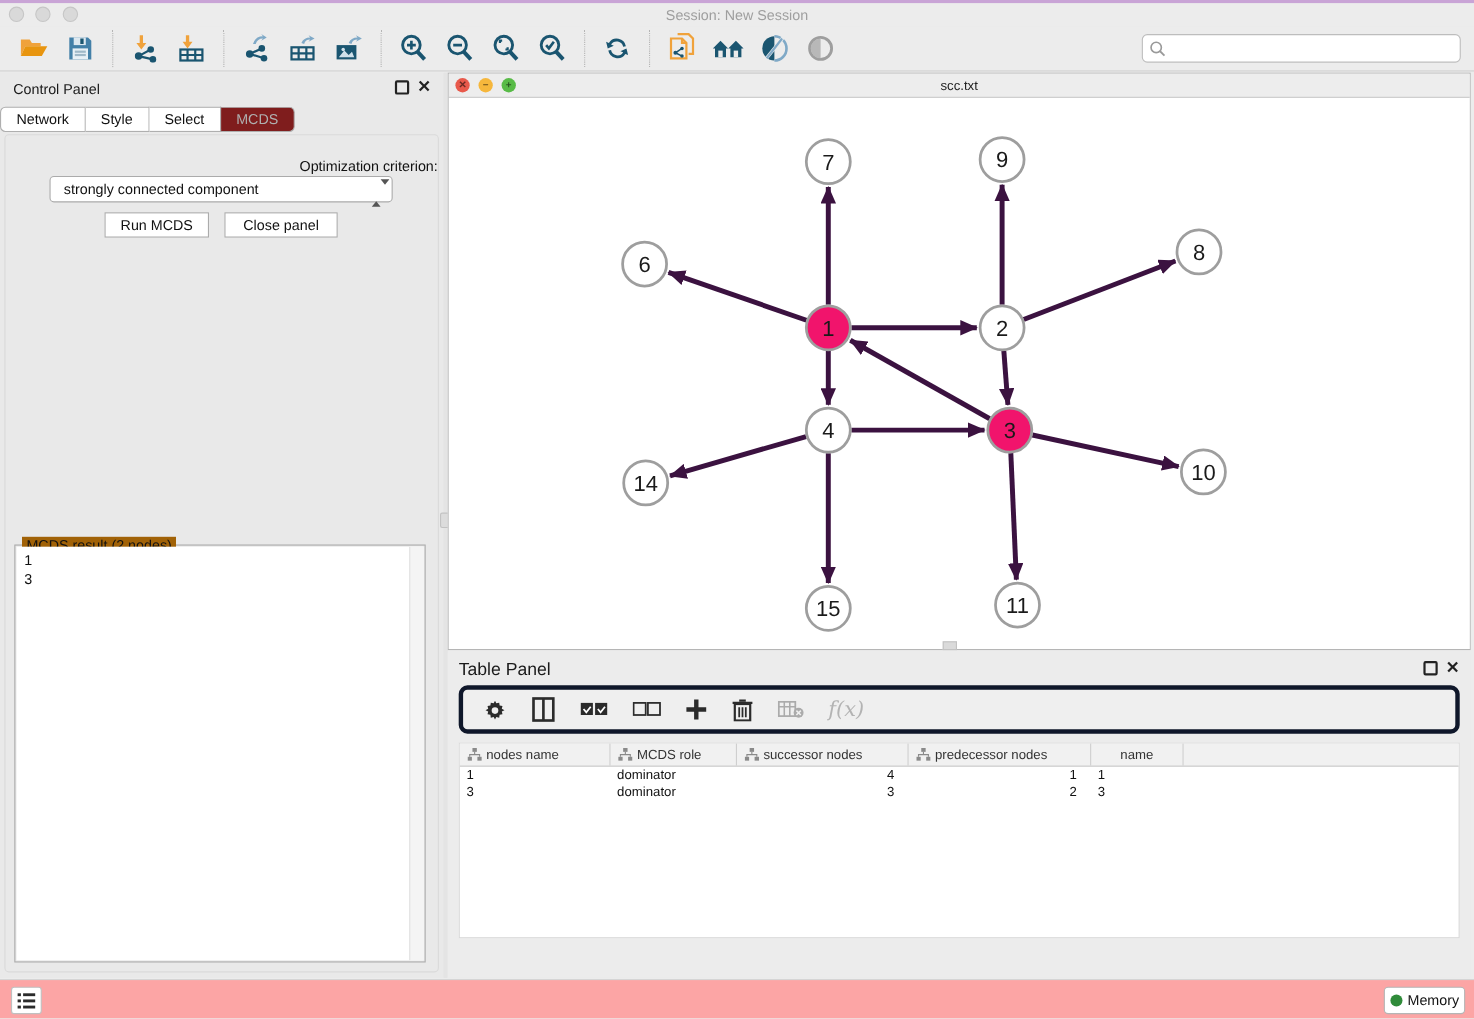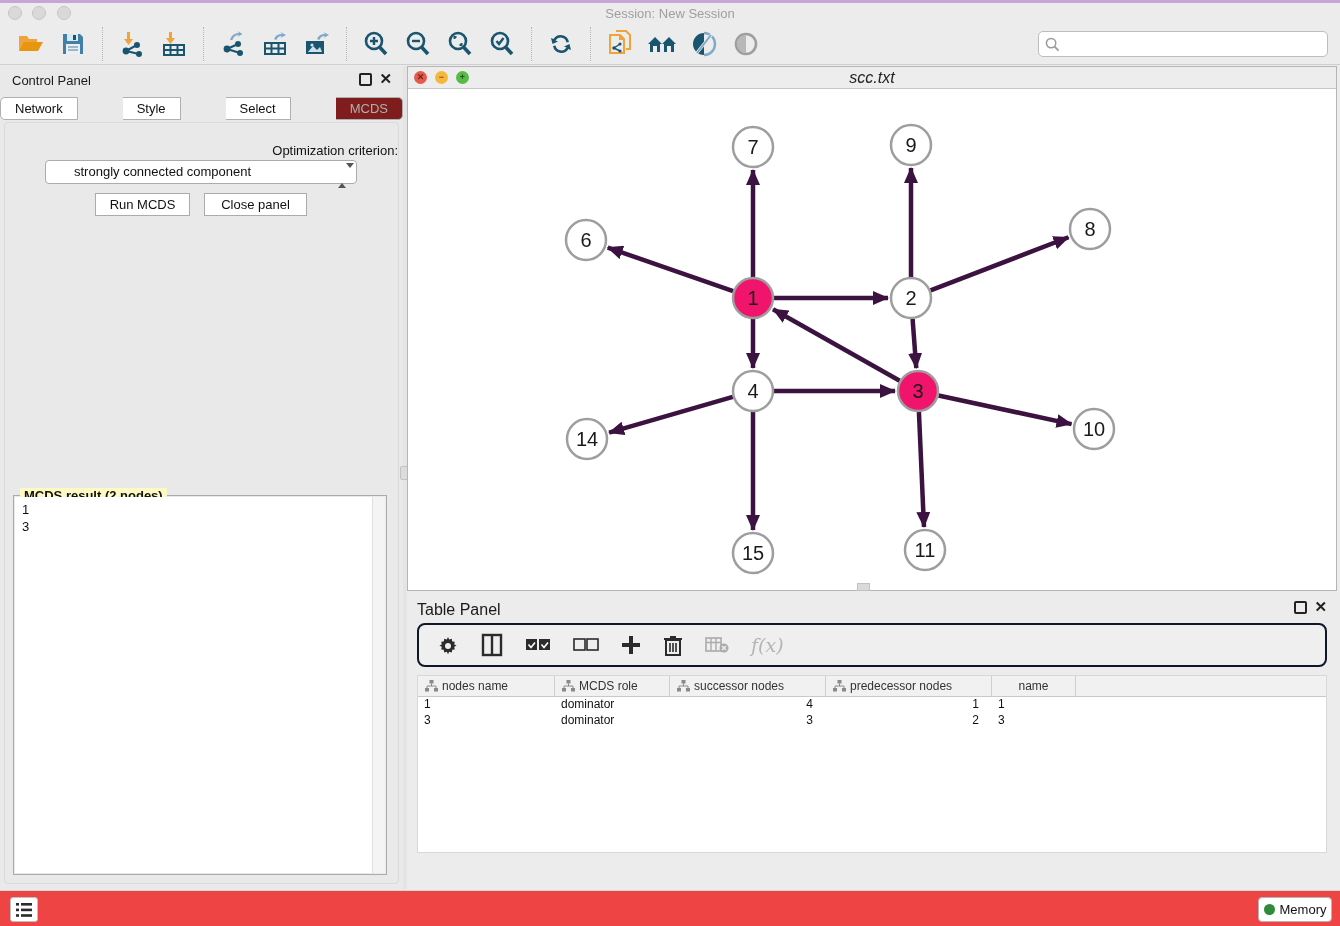--- a/index.html
+++ b/index.html
@@ -22,74 +22,74 @@
   #search-wrap input { border:none; outline:none; flex:1; font-size:13px; font-family:"Liberation Sans",sans-serif; background:transparent; margin-left:4px; }
 
   
   #control-panel { left:0; top:66px; width:403px; height:823px; background:#E9E9E9; }
   #cp-header { position:absolute; left:0; top:0; width:100%; height:30px; }
   #cp-title { position:absolute; left:12px; top:7px; font-size:13px; color:#1a1a1a; }
   .panel-float { position:absolute; top:7px; width:13px; height:13px; border:2px solid #222; border-radius:2px; }
   .panel-close { position:absolute; top:4px; font-size:15px; font-weight:bold; color:#222; }
   #cp-header .panel-float { right:31px; } #cp-header .panel-close { right:11px; }
 
-  .tabstrip { display:flex; justify-content:space-between;gap:29px; }
+  .tabstrip { display:flex; justify-content:flex-start; }
   .tab { font-size:13px; padding:3px 14px; background:#fff; border:1px solid #AFAFAF; border-left:none; color:#111; height:23px; line-height:16px; }
   .tab:first-child { border-left:1px solid #AFAFAF; border-radius:5px 0 0 5px; }
   .tab:last-child { border-radius:0 5px 5px 0; }
   .tab.selected { background:#7f1d1d; color:#AFAFAF; }
   #cp-tabs { position:absolute; left:0; top:31px; width:100%; }
 
   #cp-body { position:absolute; left:4px; top:56px; width:395px; height:762px; background:#E9E9E9; border:1px solid #DADADA; border-radius:4px; }
   #opt-label { position:absolute; left:0; top:20px; width:100%; text-align:right; font-size:13px; color:#111; }
-  #opt-select { position:absolute; left:40px; top:37px; width:312px; height:24px; background:#fff; border:1px solid #ABABAB; border-radius:4px; font-size:13px; line-height:22px; padding-left:28px; color:#111; }
+  #opt-select { position:absolute; left:40px; top:37px; width:312px; height:24px; background:#fff; border:1px solid #ABABAB; border-radius:4px; font-size:13px; line-height:22px; padding-left:12px; color:#111; }
   #opt-select .stepper { position:absolute; right:8px; top:4px; width:10px; height:16px; }
   .tri-up { width:0; height:0; border-left:4px solid transparent; border-right:4px solid transparent; border-bottom:5px solid #555; margin-bottom:3px; }
   .tri-dn { width:0; height:0; border-left:4px solid transparent; border-right:4px solid transparent; border-top:5px solid #555; }
   .btn { position:absolute; top:70px; height:23px; background:#fff; border:1px solid #ABABAB; border-radius:0; font-size:13px; text-align:center; line-height:21px; color:#111; }
   #run-btn { left:90px; width:95px; }
   #closepanel-btn { left:199px; width:103px; }
 
   #result-box { position:absolute; left:8px; top:372px; width:374px; height:380px; border:1px solid #ABABAB; }
-  #result-title { position:absolute; left:6px; top:-8px; background:#fef9c3; padding:0 4px; font-size:13px; color:#111;font-weight:bold; }
+  #result-title { position:absolute; left:6px; top:-8px; background:#a16207; padding:0 4px; font-size:13px; color:#111; }
   #result-area { position:absolute; left:1px; top:1px; right:1px; bottom:1px; background:#fff; font-size:13px; color:#111; padding:4px 0 0 7px; line-height:17px; }
   #result-scroll { position:absolute; right:0; top:0; width:13px; height:100%; background:#F4F4F4; border-left:1px solid #E0E0E0; }
 
   
   #v-split { left:403px; top:66px; width:4px; height:823px; background:#E4E4E4; }
   #v-split-handle { position:absolute; left:-3px; top:400px; width:9px; height:14px; background:#DCDCDC; border:1px solid #C2C2C2; border-radius:2px; }
 
   
   #net-window { left:407px; top:66px; width:930px; height:525px; background:#fff; border:1px solid #B5B5B5; }
   #net-titlebar { position:absolute; left:0; top:0; width:100%; height:22px; background:#EDEDED; border-bottom:1px solid #C6C6C6; }
   .tl { position:absolute; top:4px; width:13px; height:13px; border-radius:50%; font-size:9px; font-weight:bold; text-align:center; line-height:13px; color:rgba(0,0,0,0.55); }
-  #net-title { width:100%; text-align:center; font-size:16px; line-height:22px; color:#222;font-style:italic; }
+  #net-title { width:100%; text-align:center; font-size:12px; line-height:22px; color:#222; }
   #net-canvas { position:absolute; left:0; top:22px; width:928px; height:501px; background:#fff; }
   #net-handle { position:absolute; left:449px; bottom:-1px; width:13px; height:8px; background:#DADADA; border:1px solid #C2C2C2; }
 
   
   #table-panel { left:407px; top:594px; width:930px; height:295px; background:#ECECEC; }
   #tp-title { position:absolute; left:10px; top:7px; font-size:16px; color:#1a1a1a; }
   #tp-header .panel-float { right:30px; } #tp-header .panel-close { right:10px; }
-  #tp-toolbar { position:absolute; left:10px; top:29px; width:910px; height:44px; background:#EFEFEF; border:2px solid #0f172a; border-radius:8px; display:flex; align-items:center; padding-left:18px; }
+  #tp-toolbar { position:absolute; left:10px; top:29px; width:910px; height:44px; background:#EFEFEF; border:4px solid #0f172a; border-radius:8px; display:flex; align-items:center; padding-left:18px; }
   .tp-icon { margin-right:22px; display:flex; align-items:center; }
   #fx-label { font-family:"DejaVu Serif", serif; font-style:italic; font-size:19px; color:#B3B3B3; }
   #data-table { position:absolute; left:10px; top:81px; width:910px; height:178px; background:#fff; border:1px solid #D8D8D8; }
   .t-head { display:flex; background:#F1F1F1; border-bottom:1px solid #C9C9C9; height:21px; }
   .t-head .cell { border-right:1px solid #CFCFCF; font-size:12px; color:#333; display:flex; align-items:center; padding-left:5px; }
   .t-head .cell.center { justify-content:center; padding-left:0; }
   .t-row { display:flex; height:16px; font-size:12px; color:#111; }
   .t-row .cell { padding-left:6px; }
   .t-row .cell.num { text-align:right; padding-right:13px; }
   .c0{width:137px;} .c1{width:115px;} .c2{width:156px;} .c3{width:166px;} .c4{width:84px;}
   .hier-icon { margin:0 4px 0 2px; }
   #tp-tabs { position:absolute; left:0; top:265px; width:100%; }
 
   
-  #status-bar { left:0; top:890px; width:1340px; height:36px; background:#ef4444; border-top:1px solid #D5D5D5; }
+  #status-bar { left:0; top:890px; width:1340px; height:36px; background:#fca5a5; border-top:1px solid #D5D5D5; }
   #list-btn { position:absolute; left:10px; top:6px; width:28px; height:25px; background:#fff; border:1px solid #C0C0C0; border-radius:3px; display:flex; align-items:center; justify-content:center; }
   #memory-btn { position:absolute; right:8px; top:6px; width:74px; height:25px; background:#fff; border:1px solid #B5B5B5; border-radius:4px; font-size:13px; color:#111; display:flex; align-items:center; justify-content:center; gap:5px; }
   #memory-dot { width:11px; height:11px; border-radius:50%; background:#2F8B3A; }
 </style>
 </head>
 <body>
 
 <div class="abs" id="top-strip"></div>
 <div class="abs" id="titlebar">
   <span class="dots">

